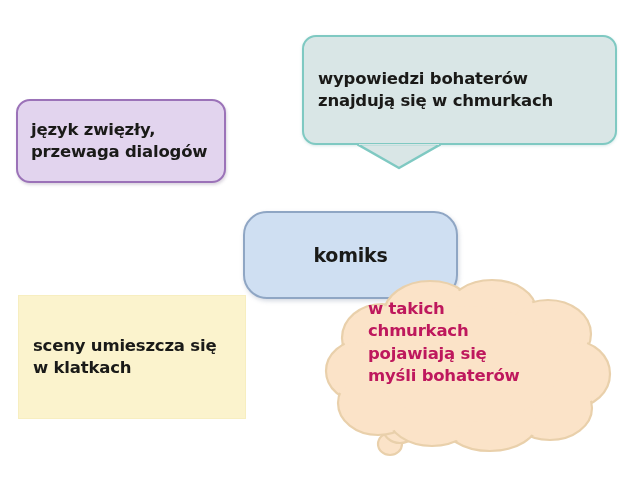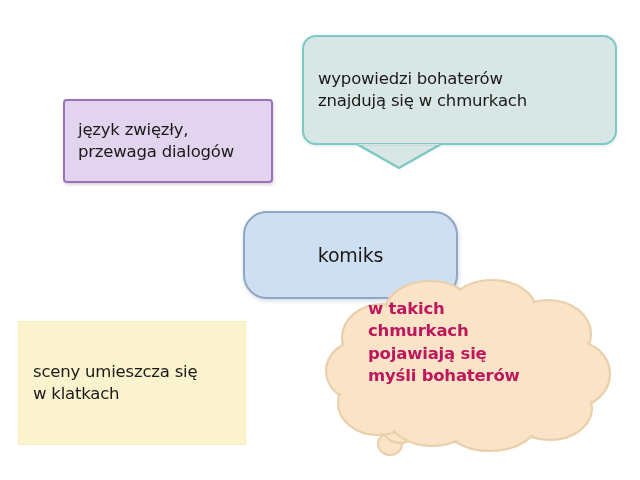--- a/index.html
+++ b/index.html
@@ -21,39 +21,38 @@
     height: 480px;
     background: #ffffff;
   }
 
   .node {
     position: absolute;
     box-sizing: border-box;
     display: flex;
     align-items: center;
     color: #1a1a18;
-    font-weight: normal;
+    font-weight: bold;
     letter-spacing: -0.2px;
     white-space: pre-line;
   }
 
   
   #node-jezyk {
     left: 16px;
     top: 99px;
     width: 210px;
     height: 84px;
     background: #e2d4ee;
     border: 2px solid #9b72b8;
-    border-radius: 4px;
+    border-radius: 14px;
     padding: 0 0 0 13px;
     font-size: 16.5px;
     line-height: 1.32;
     box-shadow: 1px 2px 3px rgba(90,70,110,0.22);
-    margin-left: 47px;
   }
 
   
   #node-wypowiedzi {
     left: 302px;
     top: 35px;
     width: 315px;
     height: 110px;
     background: #d9e6e6;
     border: 2px solid #7fc9c2;
@@ -84,21 +83,21 @@
     border-radius: 24px;
     justify-content: center;
     font-size: 19px;
     box-shadow: 1px 2px 4px rgba(100,120,150,0.28);
     margin-top: 37px;
   }
 
   
   #node-sceny {
     left: 18px;
-    top: 321px;
+    top: 295px;
     width: 228px;
     height: 124px;
     background: #fbf3cd;
     border: 1px solid #f7eec0;
     padding: 0 0 0 14px;
     font-size: 16.5px;
     line-height: 1.34;
   }
 
   

